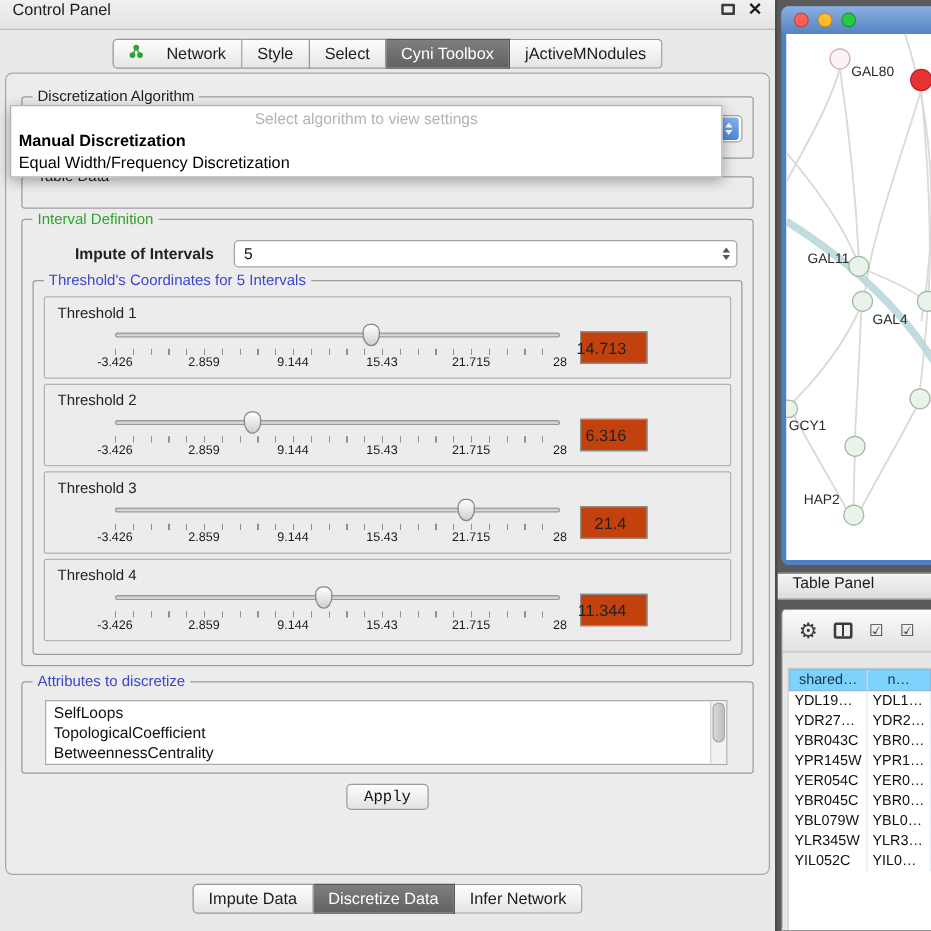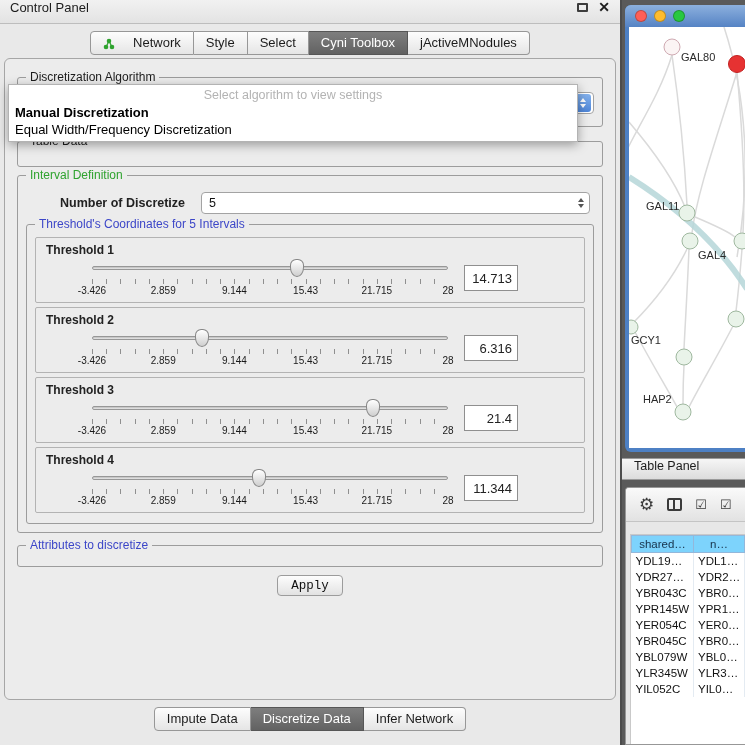--- a/index.html
+++ b/index.html
@@ -8,21 +8,21 @@
 
   
   .control-panel{position:absolute;left:0;top:0;width:620px;height:745px;background:#e9e9e9}
   .titlebar{height:24px;display:flex;align-items:flex-start;padding:0 10px;background:linear-gradient(#f1f1f1,#e3e3e3);border-bottom:1px solid #bdbdbd}
   .titlebar .title{flex:1;font-size:13px;color:#1c1c1c}
   .win-icons{display:flex;align-items:center;gap:10px}
   .float-icon{width:11px;height:9px;border:2px solid #3c3c3c;border-radius:1px}
   .close-icon{font-size:14px;font-weight:bold;color:#1c1c1c;line-height:1}
 
   .top-tabs,.bottom-tabs{display:flex;justify-content:center;margin-top:7px}
-  .tab{font-size:13px;padding:3px 12px 4px;background:linear-gradient(#fdfdfd,#e5e5e5);border:1px solid #979797;border-left:none;display:flex;align-items:flex-end;gap:18px;color:#1c1c1c;white-space:nowrap}
+  .tab{font-size:13px;padding:3px 12px 4px;background:linear-gradient(#fdfdfd,#e5e5e5);border:1px solid #979797;border-left:none;display:flex;align-items:flex-start;gap:18px;color:#1c1c1c;white-space:nowrap}
   .tab:first-child{border-left:1px solid #979797;border-radius:4px 0 0 4px}
   .tab:last-child{border-radius:0 4px 4px 0}
   .tab.selected{background:linear-gradient(#7e7e7e,#626262);color:#fff;border-color:#565656}
   .net-glyph{display:inline-block;width:12px;height:12px}
 
   .inner-panel{margin:3px 4px 0;height:642px;border:1px solid #a6a6a6;border-radius:6px;background:#ececec;padding:8px 12px;overflow:hidden;position:relative}
 
   .group{position:relative;border:1px solid #9c9c9c;border-radius:3px}
   .group-title{position:absolute;top:-8px;left:8px;background:#ececec;padding:0 4px;font-size:12px;color:#1c1c1c}
   .group-title.green{color:#2fa32f}
@@ -46,29 +46,29 @@
   .popup{position:absolute;left:8px;top:84px;width:570px;background:#fff;border:1px solid #b3b3b3;box-shadow:0 3px 10px rgba(0,0,0,.35);z-index:20;padding-bottom:3px}
   .popup-hint{text-align:center;color:#b3b3b3;font-size:12.5px;padding:3px 0 2px}
   .popup-item{font-size:13px;padding:1px 6px;color:#000}
   .popup-item.bold{font-weight:bold}
 
   .num-row{display:flex;align-items:center;padding-left:34px;margin-bottom:2px}
   .num-label{font-weight:bold;font-size:12.5px;margin-right:16px;white-space:nowrap}
   .num-combo{flex:1;margin-right:4px}
 
   .threshold-panel{border:1px solid #b3b3b3;margin:0 2px 4px;padding:5px 8px 4px;border-radius:2px}
-  .threshold-title{font-weight:bold;font-size:12px;margin:0 0 1px 2px}
+  .threshold-title{font-weight:normal;font-size:12px;margin:0 0 1px 2px}
   .threshold-row{display:flex;align-items:center}
   .slider{position:relative;flex:1;height:40px;margin-left:48px;margin-right:16px}
   .slider-track{position:absolute;left:0;right:0;top:8px;height:4px;background:linear-gradient(#bdbdbd,#e8e8e8);border:1px solid #979797;border-radius:2px}
   .slider-thumb{position:absolute;top:1px;width:14px;height:18px;transform:translateX(-50%);background:linear-gradient(#ffffff,#cfcfcf);border:1px solid #878787;border-radius:7px 7px 8px 8px/7px 7px 11px 11px;z-index:2}
   .slider-ticks{position:absolute;left:0;right:0;top:21px;height:5px;background:repeating-linear-gradient(90deg,#8f8f8f 0,#8f8f8f 1px,transparent 1px,transparent 4%)}
   .tick-labels{position:absolute;left:0;right:0;top:27px;height:12px;font-size:10px;color:#1a1a1a}
   .tick-label{position:absolute;transform:translateX(-50%);white-space:nowrap}
-  .value-box{width:54px;height:26px;background:#ffffff;border:1px solid #8f8f8f;display:flex;align-items:center;justify-content:flex-end;padding-right:5px;font-size:13px;margin-right:58px}
+  .value-box{width:54px;height:26px;background:#c2410c;border:1px solid #8f8f8f;display:flex;align-items:center;justify-content:flex-end;padding-right:16px;font-size:13px;margin-right:58px}
 
   .attrs-subtitle{font-weight:bold;font-size:12.5px;margin:0 0 4px 8px}
   .attr-list{position:relative;margin:0 10px 0 8px;height:52px;background:#fff;border:1px solid #ababab;overflow:hidden;padding:1px 0 0 0}
   .list-item{font-size:12.5px;line-height:16px;padding-left:6px;color:#111;white-space:nowrap}
   .v-scrollbar{position:absolute;right:0;top:0;bottom:0;width:13px;background:#f1f1f1;border-left:1px solid #cfcfcf}
   .v-thumb{position:absolute;top:1px;left:1px;width:10px;height:32px;background:linear-gradient(90deg,#d8d8d8,#bfbfbf);border:1px solid #a5a5a5;border-radius:5px}
 
   .apply-btn{display:block;margin:8px auto 0;width:66px;height:21px;font-size:12.5px;background:linear-gradient(#fdfdfd,#e2e2e2);border:1px solid #9c9c9c;border-radius:4px;color:#111;font-family:Liberation Mono, monospace}
 
   
@@ -148,21 +148,21 @@
     </div>
 
     <div class="group table-data-group">
       <span class="group-title">Table Data</span>
     </div>
 
     <div class="group interval-group">
       <span class="group-title green">Interval Definition</span>
 
       <div class="num-row">
-        <span class="num-label">Number of Discretize</span>
+        <span class="num-label">Impute of Intervals</span>
         <div class="combo num-combo">
           <span>5</span>
           <span class="combo-stepper">
               <span class="arr up"></span>
               <span class="arr down"></span>
             </span>
         </div>
       </div>
 
       <div class="group thresholds-group">
@@ -246,20 +246,30 @@
             </div>
             <div class="value-box">11.344</div>
           </div>
         </div>
 
       </div>
     </div>
 
     <div class="group attrs-group">
       <span class="group-title blue">Attributes to discretize</span>
+      <div class="attr-list">
+        <div>
+            <div class="list-item">SelfLoops</div>
+            <div class="list-item">TopologicalCoefficient</div>
+            <div class="list-item">BetweennessCentrality</div>
+          </div>
+        <div class="v-scrollbar">
+            <div class="v-thumb"></div>
+          </div>
+      </div>
     </div>
 
     <button class="apply-btn">Apply</button>
   </div>
 
   <div class="bottom-tabs">
     <div class="tab">
         <span>Impute Data</span>
       </div>
     <div class="tab selected">

